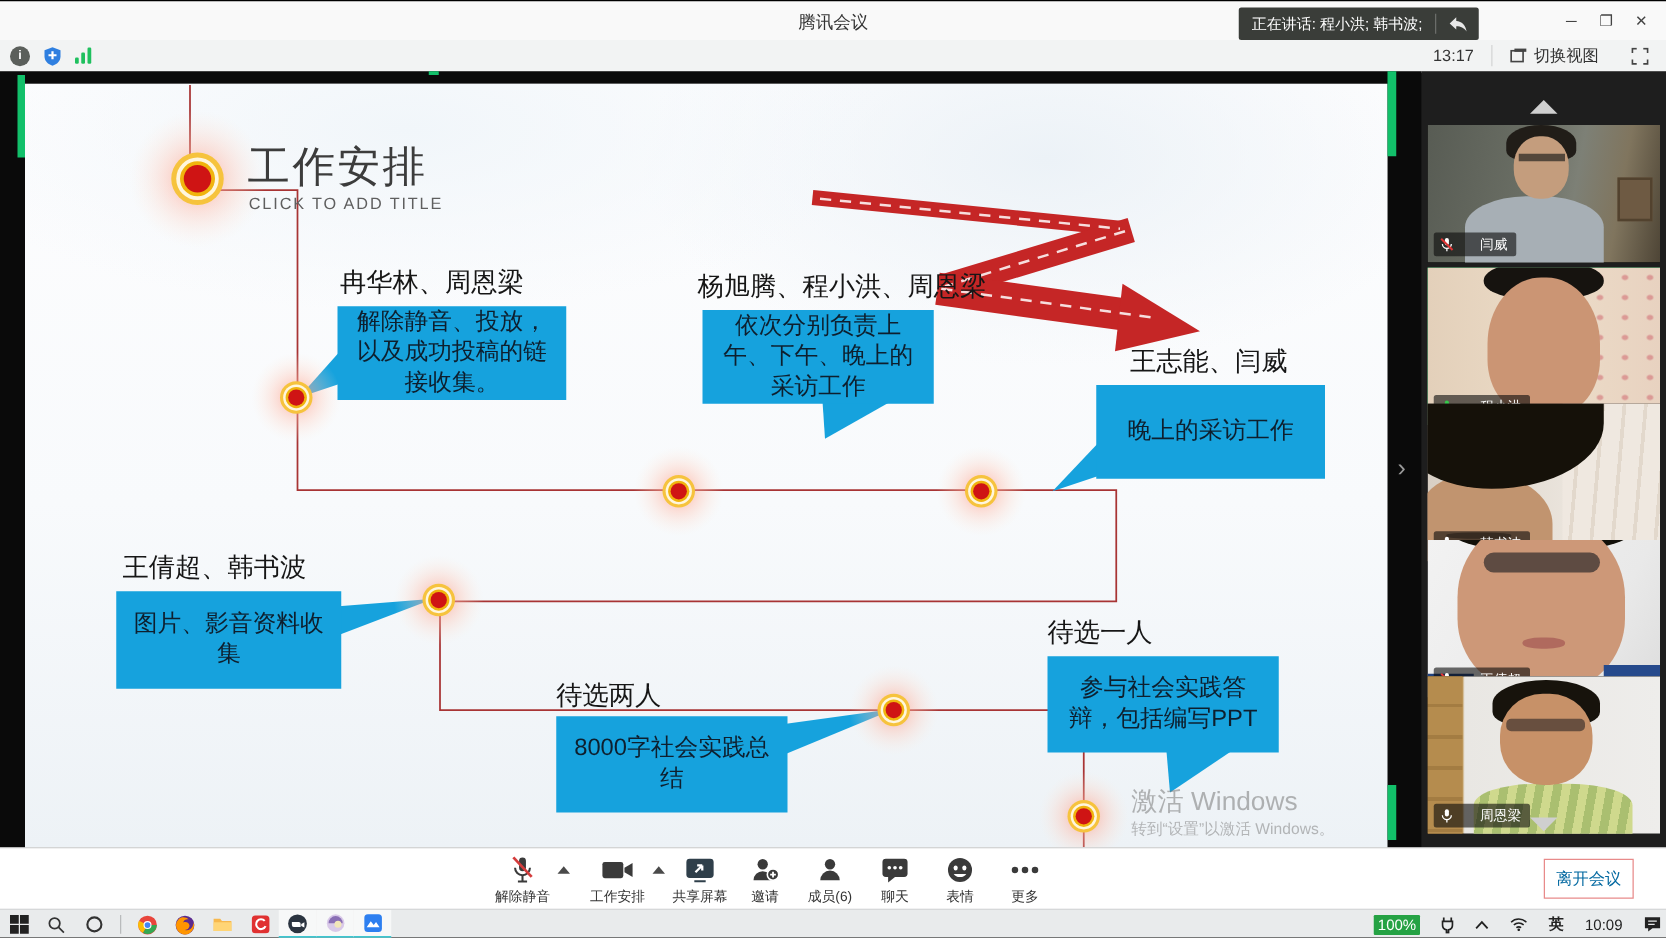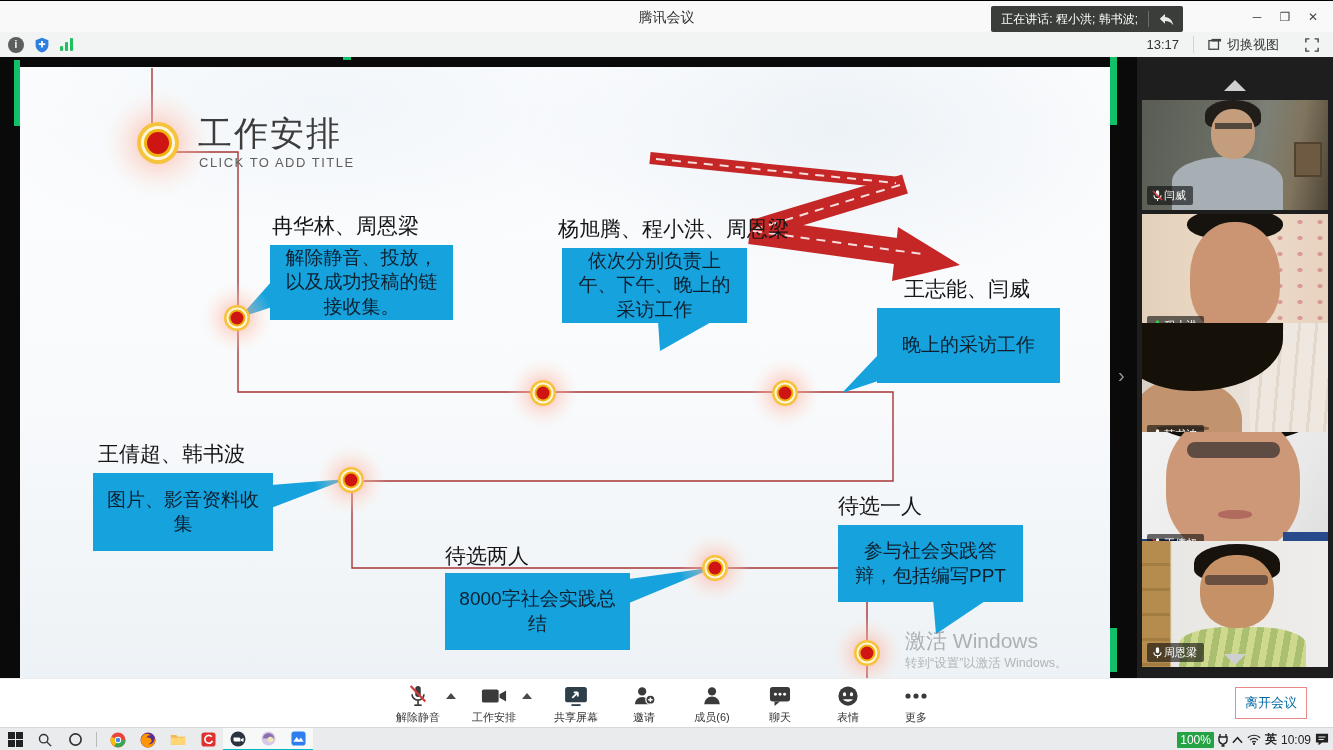--- a/index.html
+++ b/index.html
@@ -82,40 +82,40 @@
   .glasses4{left:24%;top:8%;width:50%;height:13%;background:rgba(20,24,30,.6);border-radius:8px}
   .lips4{left:41%;top:62%;width:18%;height:7%;background:#b06a5e;border-radius:45%}
   .torsoL4{left:0;top:85%;width:20%;height:16%;background:#21427e}
   .torsoR4{right:0;top:79%;width:24%;height:22%;background:#264a8c}
   .ph5{background:linear-gradient(90deg,#b58c4e 0%,#c09a5c 15%,#e9e7e3 16%,#eeedeb 100%)}
   .cab5{left:0;top:0;width:15%;height:100%;background:repeating-linear-gradient(180deg,#b58c4e 0 22px,#a37c42 22px 25px)}
   .hair5{left:28%;top:2%;width:46%;height:30%;background:#17130c;border-radius:50% 50% 30% 30%}
   .face5{left:31%;top:11%;width:40%;height:58%;background:#c79168;border-radius:46%}
   .glasses5{left:34%;top:27%;width:34%;height:8%;background:rgba(25,25,30,.55);border-radius:4px}
   .torso5{left:20%;top:68%;width:68%;height:34%;background:repeating-linear-gradient(100deg,#cfd98d 0 7px,#aabf70 7px 14px);border-radius:40% 40% 0 0}
-  .badge{position:absolute;left:5px;bottom:5px;display:flex;align-items:center;gap:0;background:rgba(10,10,10,.6);color:#fff;font-size:11px;padding:2px 7px 2px 4px;border-radius:2px}
+  .badge{position:absolute;left:5px;bottom:5px;display:flex;align-items:center;gap:20px;background:rgba(10,10,10,.6);color:#fff;font-size:11px;padding:2px 7px 2px 4px;border-radius:2px}
   .mic{width:13px;height:13px}
   .mic-white{color:#fff}.mic-green{color:#35c94a}
   
   .bottombar{position:absolute;left:0;top:678px;width:1333px;height:49px;background:#fff;border-top:1px solid #ececec}
   .btnrow{position:absolute;left:392px;top:4px;display:flex;align-items:flex-start}
   .mbtn{display:flex;flex-direction:column;align-items:center;min-width:52px;cursor:pointer;color:#333}
   .mbtn .ico{height:26px;display:flex;align-items:center;justify-content:center}
   .mbtn .lbl{font-size:11px;color:#333;white-space:nowrap;margin-top:1px}
   .caret{width:14px;padding-top:10px;display:flex;justify-content:center;cursor:pointer}
   .caret i{width:0;height:0;border-left:5px solid transparent;border-right:5px solid transparent;border-bottom:6px solid #4a4a4a}
-  .gap1{margin-left:10px}.gap2{margin-left:16px}
+  .gap1{margin-left:10px}.gap2{}
   .leave-btn{position:absolute;right:26px;top:8px;width:70px;height:30px;border:1px solid #e88a8a;border-radius:0;background:#fff;color:#0369a1;font-size:13px;display:flex;align-items:center;justify-content:center;cursor:pointer}
   
   .taskbar{position:absolute;left:0;top:727px;width:1333px;height:23px;background:#e9ebec;border-top:1px solid #d6d8d9}
   .tb-apps{position:absolute;left:0;top:0;height:23px;display:flex;align-items:stretch}
   .tapp{width:30px;display:flex;align-items:center;justify-content:center;cursor:pointer;box-sizing:border-box}
   .tapp.active{background:#f7f8f8;border-bottom:2px solid #00b7c3}
   .tsep{width:1px;background:#b9bbbc;margin:4px 6px}
-  .tray{position:absolute;right:4px;top:0;height:23px;display:flex;align-items:center;gap:4px;font-size:12px;color:#222}
+  .tray{position:absolute;right:4px;top:0;height:23px;display:flex;align-items:center;gap:17px;font-size:12px;color:#222}
   .battery{background:#25a244;color:#fff;padding:0 3px;font-size:12px;line-height:16px;border-radius:1px;cursor:pointer}
   .tray-item{cursor:pointer;display:flex;align-items:center}
   .win-logo{display:grid;grid-template-columns:7px 7px;grid-template-rows:7px 7px;gap:1px}
   .win-logo i{background:#222}
 </style>
 </head>
 <body>
 
 <div class="titlebar">
   <div class="tb-title">腾讯会议</div>

